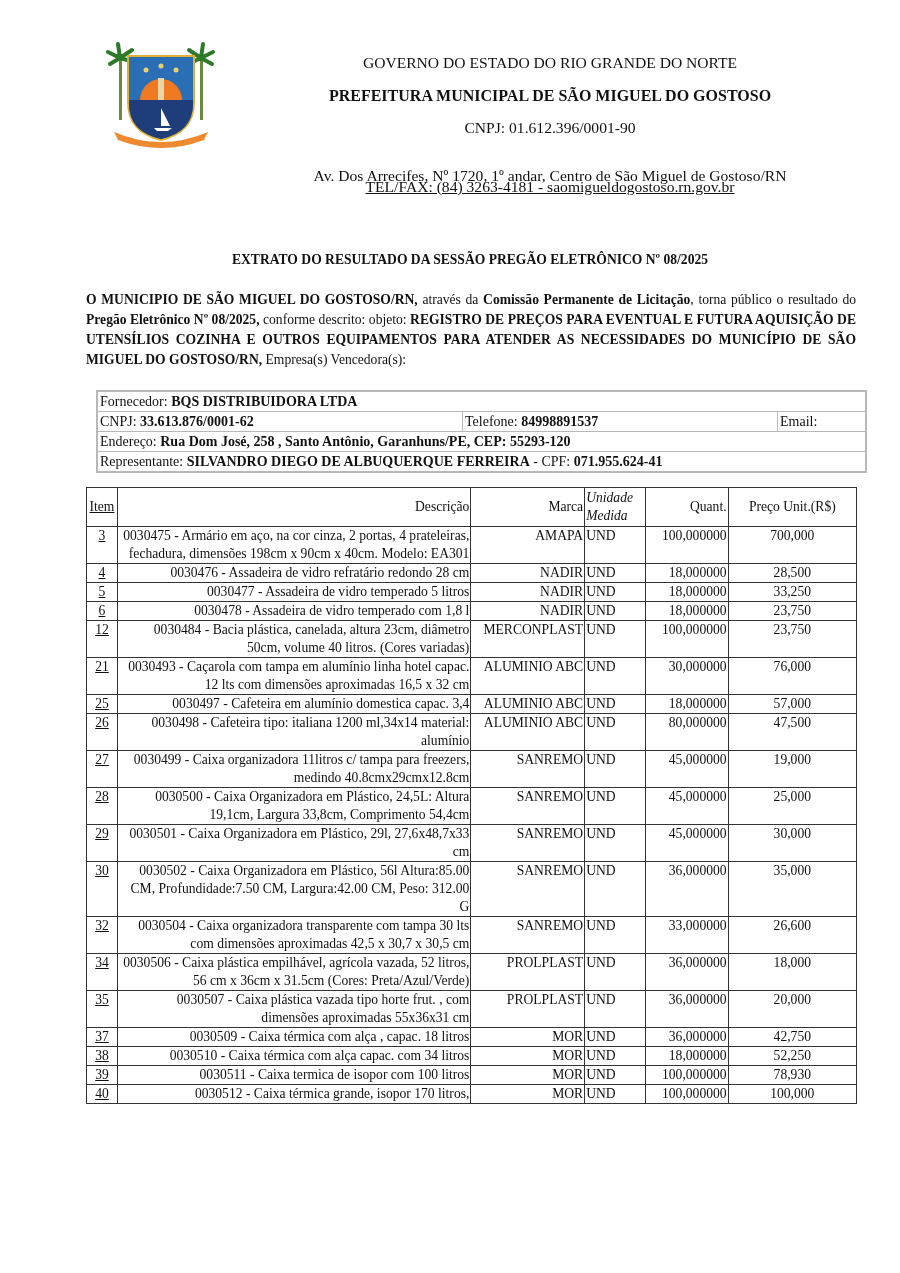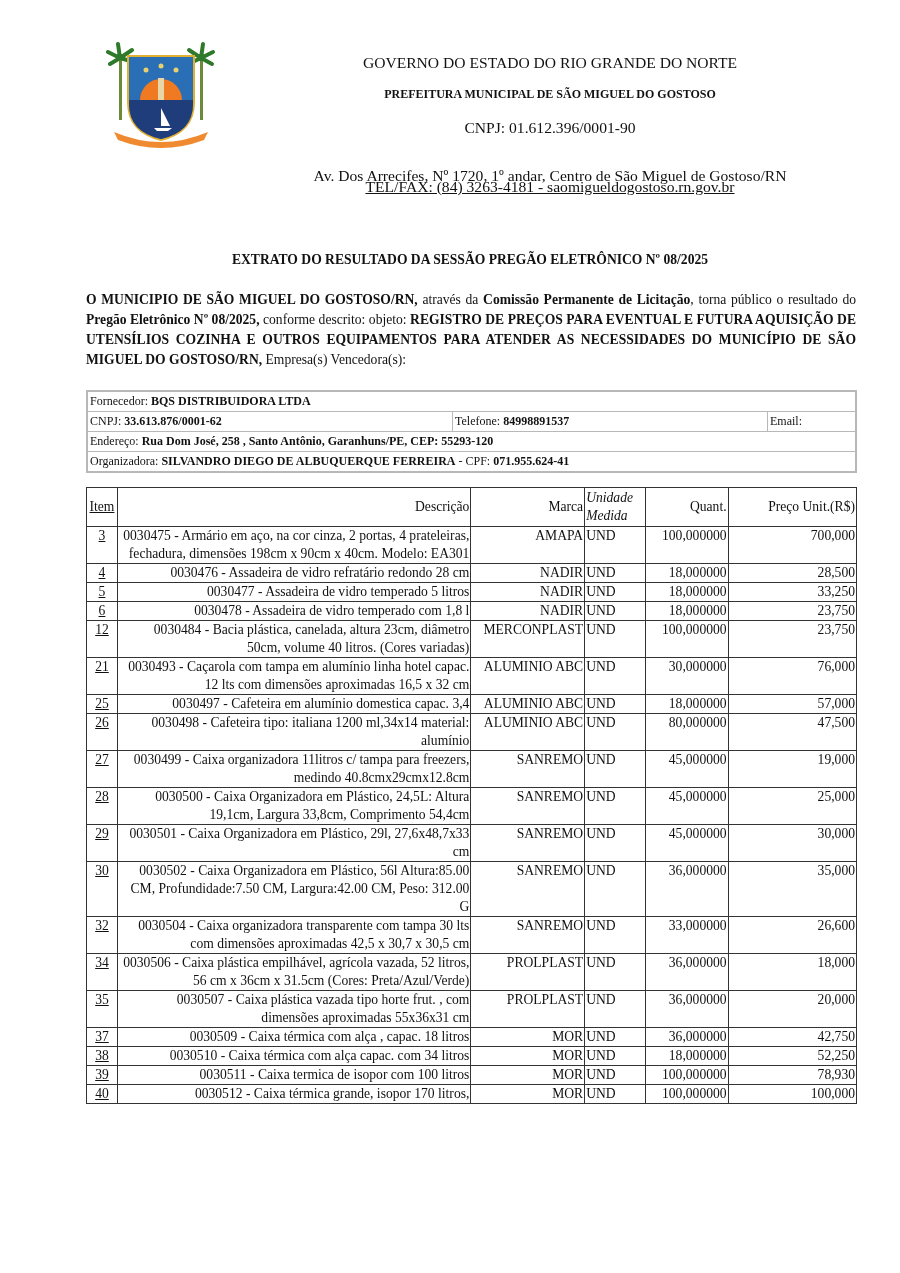--- a/index.html
+++ b/index.html
@@ -4,47 +4,47 @@
 <style>
   html, body { margin: 0; padding: 0; background: #ffffff; }
   body { width: 900px; height: 1273px; position: relative; overflow: hidden;
          font-family: "Liberation Serif", "DejaVu Serif", serif; color: #111; }
 
   .logo { position: absolute; left: 106px; top: 40px; width: 110px; height: 108px; }
 
   .header { position: absolute; left: 230px; width: 640px; text-align: center; }
   .h-line { position: absolute; left: 0; right: 0; text-align: center; font-size: 15.6px; white-space: nowrap; }
   .h1 { top: 54px; }
-  .h2 { top: 87px; font-weight: bold; font-size: 12px; }
+  .h2 { top: 87px; font-weight: bold; font-size: 16px; }
   .h3 { top: 119px; }
   .h4 { top: 152px; margin-top: 15px; }
   .h5 { top: 178px; text-decoration: underline; }
 
   .title { position: absolute; top: 252px; left: 0; width: 940px; text-align: center;
            font-weight: bold; font-size: 13.6px; white-space: nowrap; }
 
   .intro { position: absolute; top: 290px; left: 86px; width: 770px; font-size: 13.6px;
            line-height: 20px; text-align: justify; }
   .intro b { font-weight: bold; }
 
-  table.supplier { position: absolute; top: 390px; left: 86px; width: 771px;
-                   border-collapse: collapse; font-size: 12px; border: 2px solid #b8b8b8; }
+  table.supplier { position: absolute; top: 390px; left: 96px; width: 771px;
+                   border-collapse: collapse; font-size: 14px; border: 2px solid #b8b8b8; }
   table.supplier td { border: 1px solid #b8b8b8; padding: 0 2px; height: 19px; line-height: 19px; white-space: nowrap; }
   table.supplier b { font-weight: bold; }
 
   table.items { position: absolute; top: 487px; left: 86px; width: 771px;
                 border-collapse: collapse; font-size: 13.6px; border: 1.5px solid #333; }
   table.items th, table.items td { border: 1px solid #333; padding: 0 1px; vertical-align: top; line-height: 18px; }
   table.items th { font-weight: normal; vertical-align: middle; height: 38px; }
   .c-item { width: 28px; text-align: center; text-decoration: underline; }
   .c-desc { width: 355px; text-align: right; }
   .c-marca { width: 111px; text-align: right; }
   .c-un { width: 58px; text-align: left; }
   .c-qt { width: 80px; text-align: right; }
-  .c-pr { width: 127px; text-align: right; }
+  .c-pr { width: 127px; text-align: center; }
   th.c-un { line-height: 16px; font-style: italic; }
 </style>
 </head>
 <body>
 
 <div class="logo">
   <svg width="110" height="108" viewBox="0 0 110 108">
 
     <g>
       <rect x="13" y="18" width="3" height="62" fill="#6b8a3a"></rect>
@@ -88,21 +88,21 @@
   </tr>
   <tr>
     <td style="width:360px"><span>CNPJ: </span><b>33.613.876/0001-62</b></td>
     <td style="width:310px"><span>Telefone: </span><b>84998891537</b></td>
     <td><span>Email:</span></td>
   </tr>
   <tr>
     <td colspan="3"><span>Endereço: </span><b>Rua Dom José, 258 , Santo Antônio, Garanhuns/PE, CEP: 55293-120</b></td>
   </tr>
   <tr>
-    <td colspan="3"><span>Organizadora: </span><b>SILVANDRO DIEGO DE ALBUQUERQUE FERREIRA</b><span> - CPF: </span><b>071.955.624-41</b></td>
+    <td colspan="3"><span>Representante: </span><b>SILVANDRO DIEGO DE ALBUQUERQUE FERREIRA</b><span> - CPF: </span><b>071.955.624-41</b></td>
   </tr>
 </tbody>
   </table>
 
 <table class="items">
   <thead>
     <tr>
       <th class="c-item">Item</th>
       <th class="c-desc">Descrição</th>
       <th class="c-marca">Marca</th>

